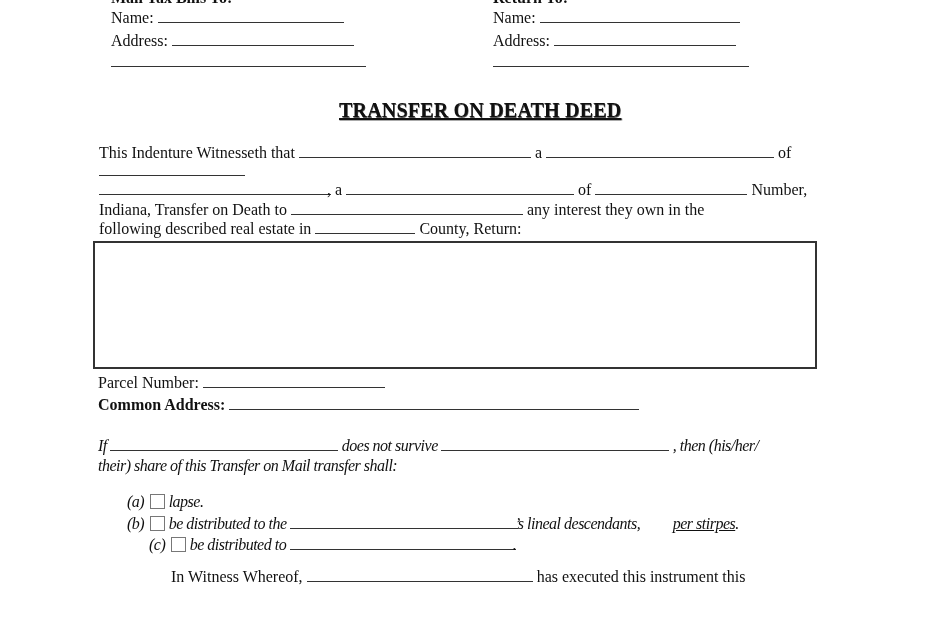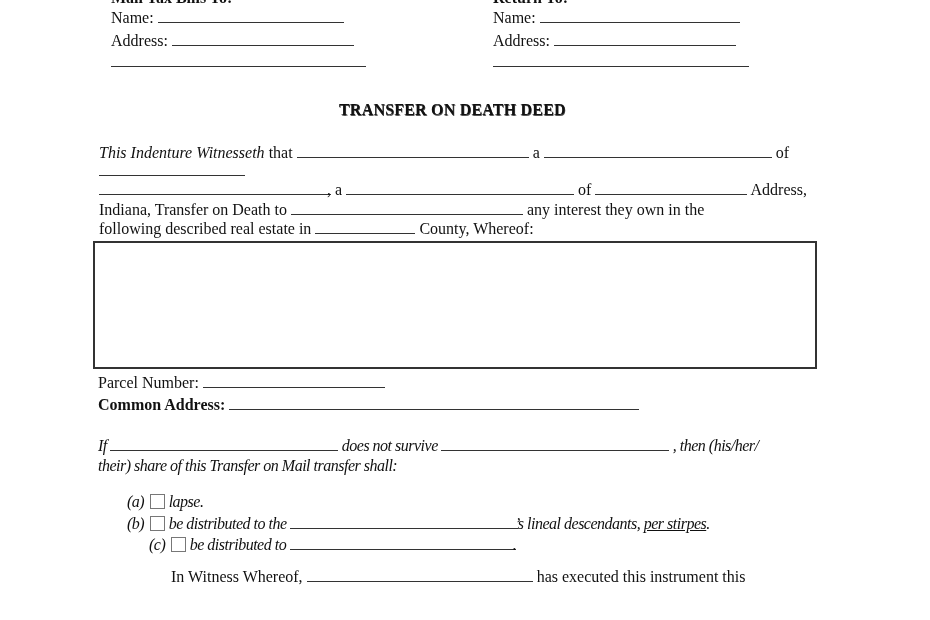--- a/index.html
+++ b/index.html
@@ -1,26 +1,26 @@
 <!DOCTYPE html>
 <html><head>
 <meta charset="utf-8">
 <style>
   html, body { margin: 0; padding: 0; background: #ffffff; }
   body { width: 930px; height: 620px; overflow: hidden; position: relative;
          font-family: "Liberation Serif", "DejaVu Serif", serif; color: #111; font-size: 16px; }
   .abs { position: absolute; white-space: nowrap; line-height: 18px; }
   .blank { display: inline-block; border-bottom: 1px solid #333; height: 14px; vertical-align: baseline; }
   .bold { font-weight: bold; }
-  .title { font-weight: bold; font-size: 16px; letter-spacing: 0.2px; text-shadow: 0.5px 0.5px 0 #555; }
-  .italic { font-style: italic; }
+  .title { font-weight: bold; text-decoration: underline; font-size: 20px; letter-spacing: 0.2px; text-shadow: 0.5px 0.5px 0 #555; }
+  .italic { }
   .desc-box { position: absolute; left: 93px; top: 241px; width: 720px; height: 124px; border: 2px solid #333; background:#fff; }
   .checkbox { display:inline-block; width: 13px; height: 13px; border: 1px solid #777; vertical-align: -2px; margin: 0 4px 0 2px; background:#fff; }
   .condensed { letter-spacing: -0.5px; font-style: italic; }
-  .u { text-decoration: underline; }
+  .u { text-decoration: underline; margin-left: 29px; }
 </style>
 </head>
 <body>
 
 <div class="abs bold" style="left:111px; top:-11px;">Mail Tax Bills To:</div>
 <div class="abs" style="left:111px; top:8px;">
   <span>Name:</span>
   <span class="blank" style="width:186px;"></span>
 </div>
 <div class="abs" style="left:111px; top:31px;">
@@ -55,31 +55,31 @@
   <span>of</span>
 </div>
 <div class="abs" style="left:99px; top:161px;">
   <span class="blank" style="width:146px;"></span>
 </div>
 <div class="abs" style="left:99px; top:180px;">
   <span class="blank" style="width:232px; margin-right:-4px;"></span><span>, a</span>
   <span class="blank" style="width:228px;"></span>
   <span>of</span>
   <span class="blank" style="width:152px;"></span>
-  <span>Address,</span>
+  <span>Number,</span>
 </div>
 <div class="abs" style="left:99px; top:200px;">
   <span>Indiana, Transfer on Death to</span>
   <span class="blank" style="width:232px;"></span>
   <span>any interest they own in the</span>
 </div>
 <div class="abs" style="left:99px; top:219px;">
   <span>following described real estate in</span>
   <span class="blank" style="width:100px;"></span>
-  <span>County, Whereof:</span>
+  <span>County, Return:</span>
 </div>
 
 <div class="desc-box"></div>
 
 <div class="abs" style="left:98px; top:373px;">
   <span>Parcel Number:</span>
   <span class="blank" style="width:182px;"></span>
 </div>
 <div class="abs" style="left:98px; top:395px;font-weight:bold;">
   <span>Common Address:</span>

